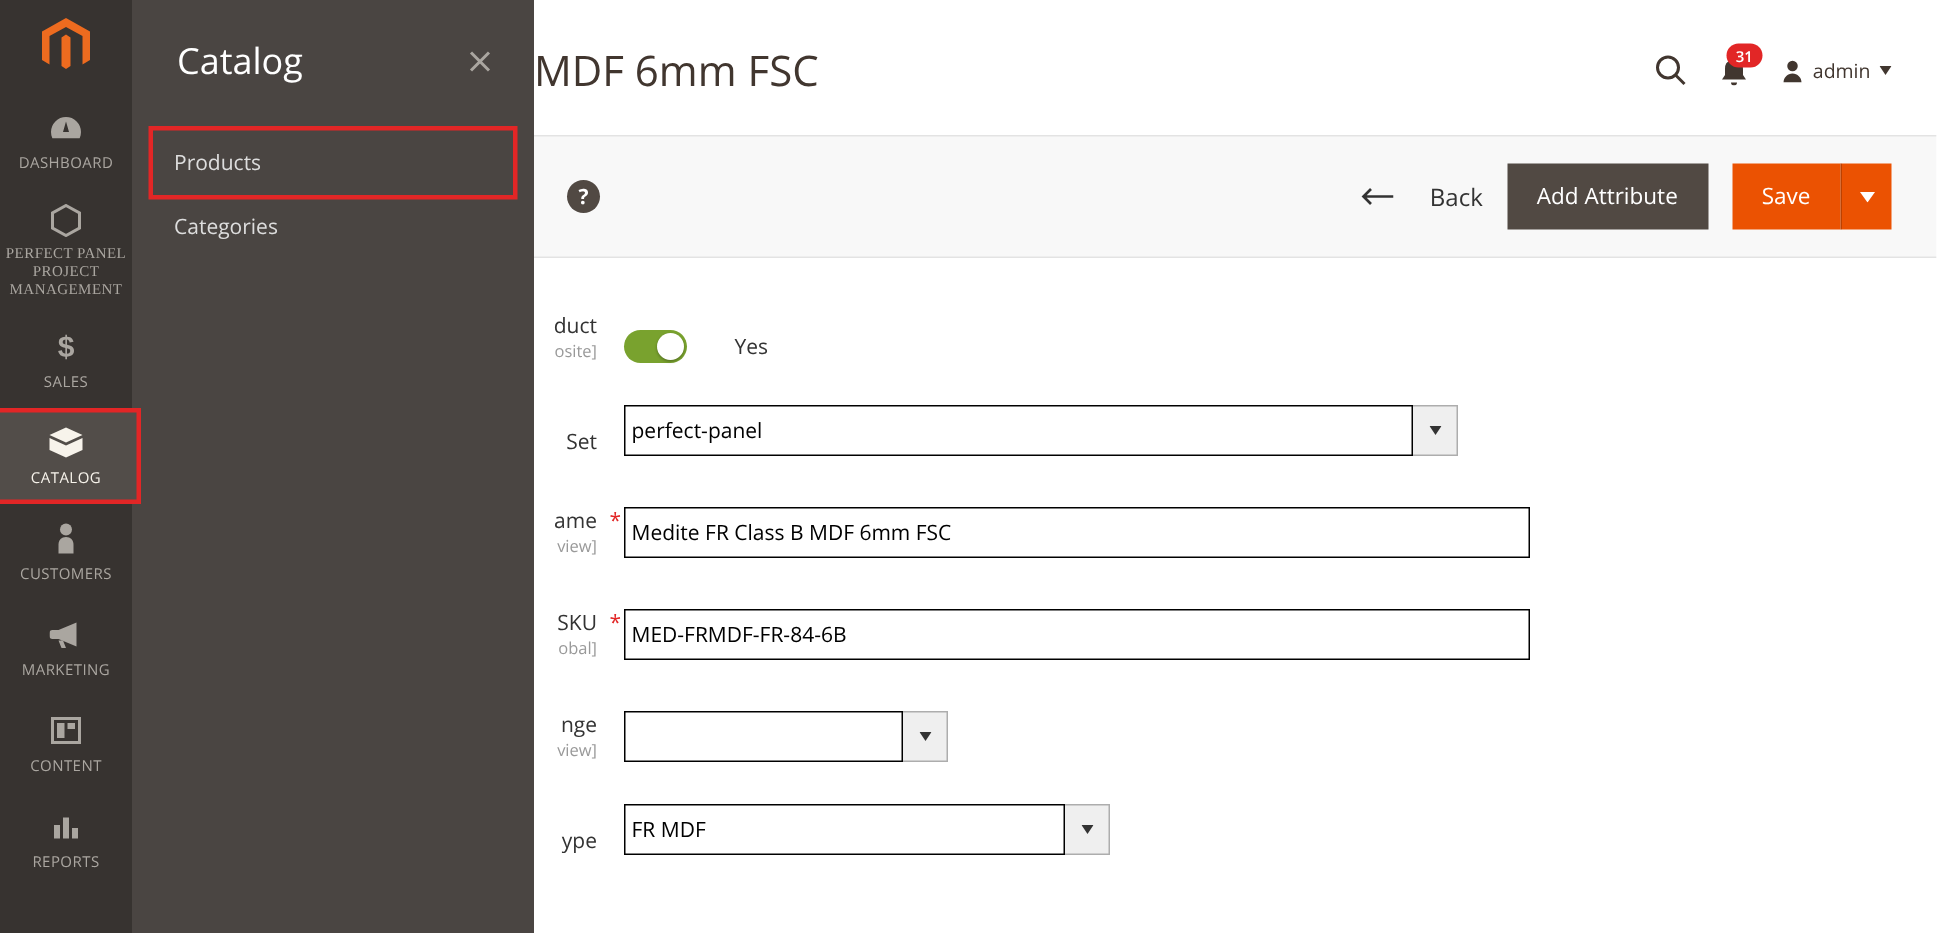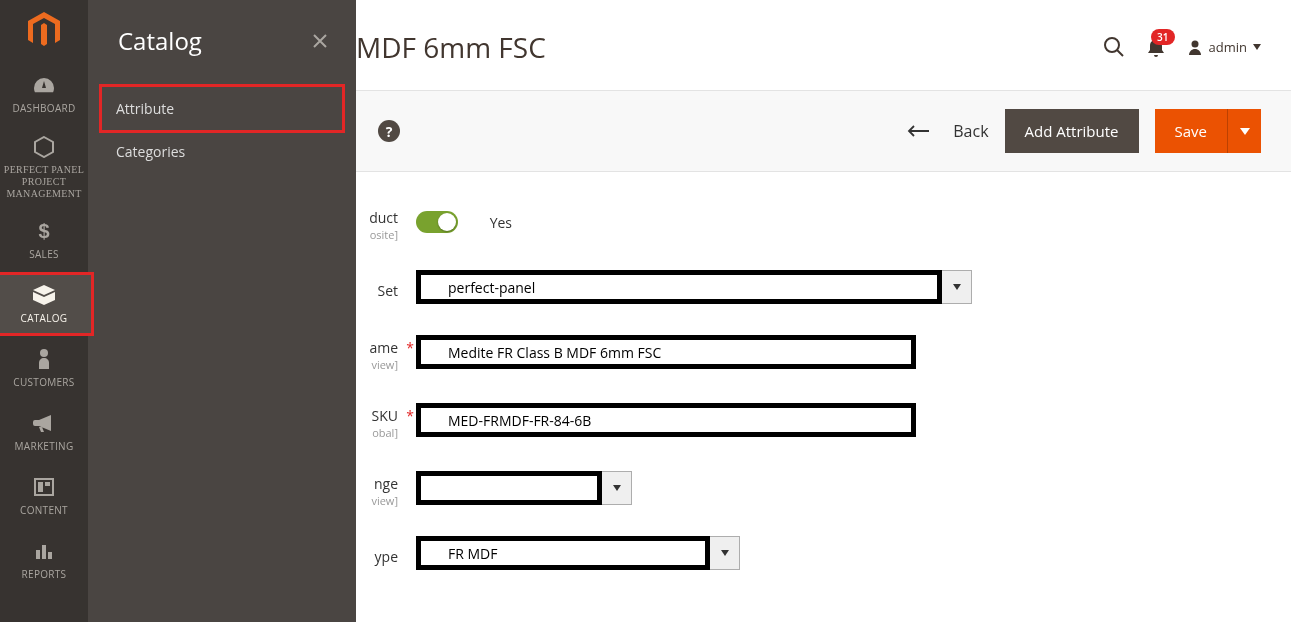--- a/index.html
+++ b/index.html
@@ -41,33 +41,33 @@
 .tb-right { display: flex; align-items: center; gap: 16px; }
 .back-link { display: flex; align-items: center; gap: 24px; color: #333; cursor: pointer; font-size: 16px;}
 .btn { border: none; padding: 12px 20px; font-size: 15px; cursor: pointer; font-family: inherit;}
 .btn-dark { background: #514943; color: #fff; }
 .btn-orange { background: #eb5202; color: #fff; }
 .save-group { display:flex;}
 .save-drop { background: #eb5202; color:#fff; border:none; border-left:1px solid rgba(0,0,0,0.2); width:34px; display:flex; align-items:center; justify-content:center; cursor:pointer;}
 
 
 .form-area { padding: 30px 30px 40px 0; }
-.form-row { display: flex; align-items: center; margin-bottom: 28px; }
+.form-row { display: flex; align-items: flex-end; margin-bottom: 28px; }
 .form-label { width: 60px; text-align: right; padding-right: 18px; color: #333; font-size: 14px; padding-top:6px; position:relative;}
 .form-label .sub { display:block; font-size:11px; color:#999; }
 .req { color:#e22626; margin-left:4px; position:absolute; right:2px; top:6px;}
 .form-control { flex: 0 0 auto; }
 .toggle { width: 42px; height: 22px; background: #79a22e; border-radius: 11px; position: relative; display:inline-block; vertical-align:middle;}
 .toggle-knob { position:absolute; right:2px; top:2px; width:18px; height:18px; background:#fff; border-radius:50%; box-shadow:0 1px 2px rgba(0,0,0,.3);}
 .toggle-text { display:inline-block; margin-left:28px; vertical-align:middle; color:#333;}
 .select-wrap { display:flex; }
-.select-wrap input, .text-input { border:5px solid #000000; padding:7px 27px; font-size:14px; font-family:inherit; height:34px;}
+.select-wrap input, .text-input { border:1px solid #000000; padding:7px 4px; font-size:14px; font-family:inherit; height:34px;}
 .select-caret { width:30px; height:34px; border:1px solid #adadad; border-left:none; background:#efefef; display:flex; align-items:center; justify-content:center; cursor:pointer;}
 .w556 { width: 526px; }
-.w556f { width: 500px; }
+.w556f { width: 604px; }
 .w200 { width: 186px; }
 .w240 { width: 294px; }
 
 svg { display:block; }
 </style>
 </head>
 <body>
 
 <div class="rail">
   <div class="rail-logo">
@@ -150,21 +150,21 @@
 <div class="submenu">
   <div class="submenu-head">
     <div class="submenu-title">Catalog</div>
     <div class="submenu-close">
       <svg width="16" height="16" viewBox="0 0 16 16">
           <path stroke="#aaa6a0" stroke-width="2" fill="none" d="M2 2l12 12M14 2L2 14"></path>
         </svg>
     </div>
   </div>
   <div class="submenu-items">
-    <div class="sm-item highlight">Attribute</div>
+    <div class="sm-item highlight">Products</div>
     <div class="sm-item">Categories</div>
   </div>
 </div>
 
 <div class="main">
   <div class="page-title-row">
     <div class="page-title">MDF 6mm FSC</div>
     <div class="top-actions">
       <div class="icon-btn">
         <svg width="22" height="22" viewBox="0 0 22 22">

